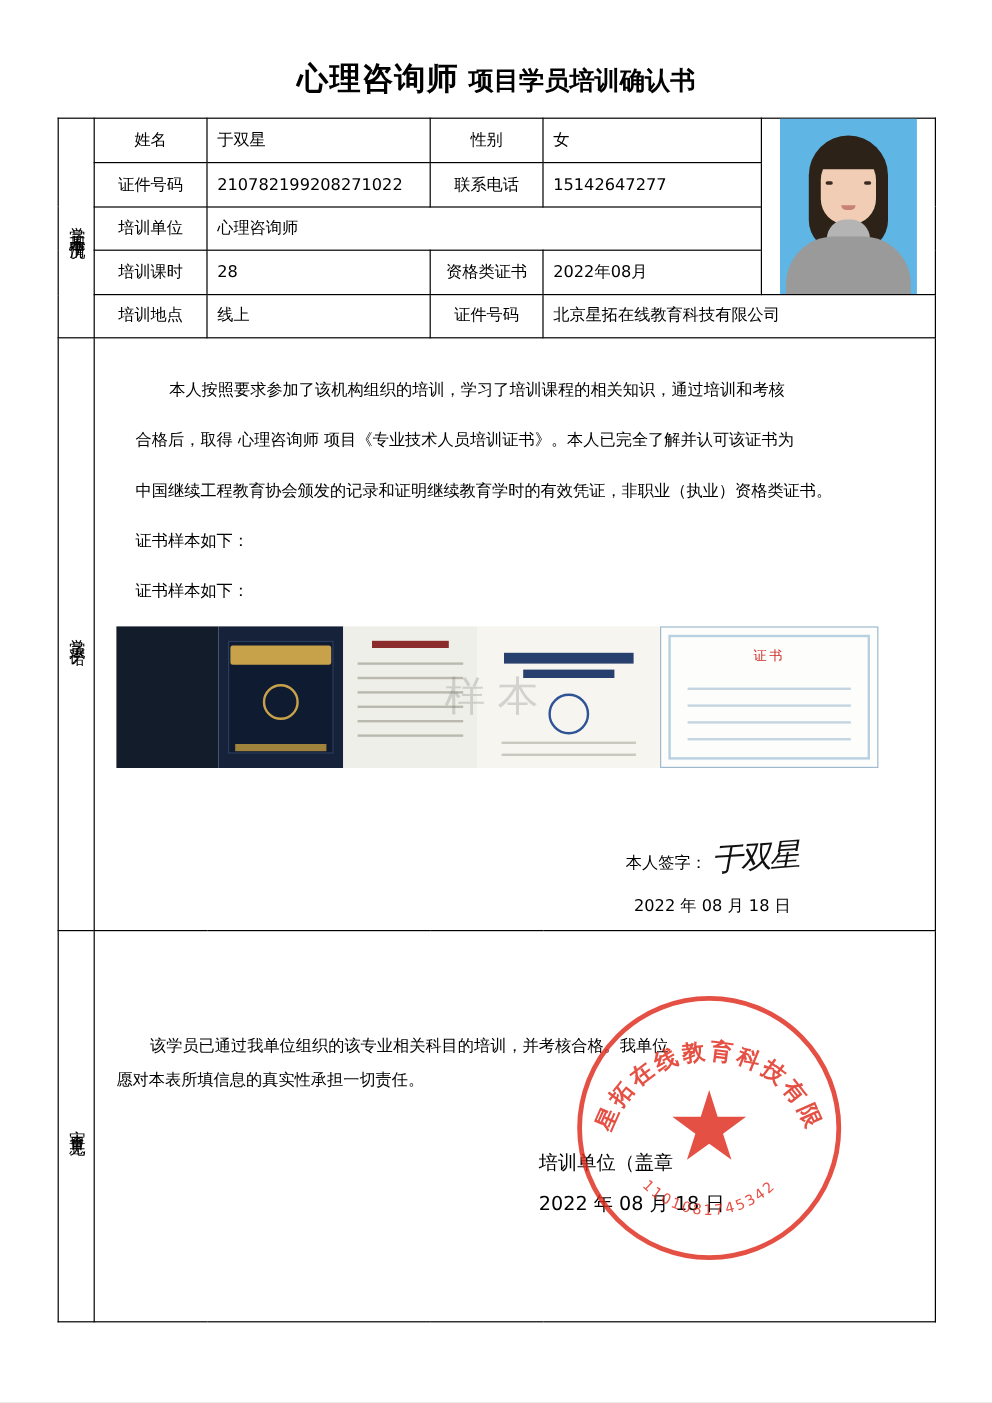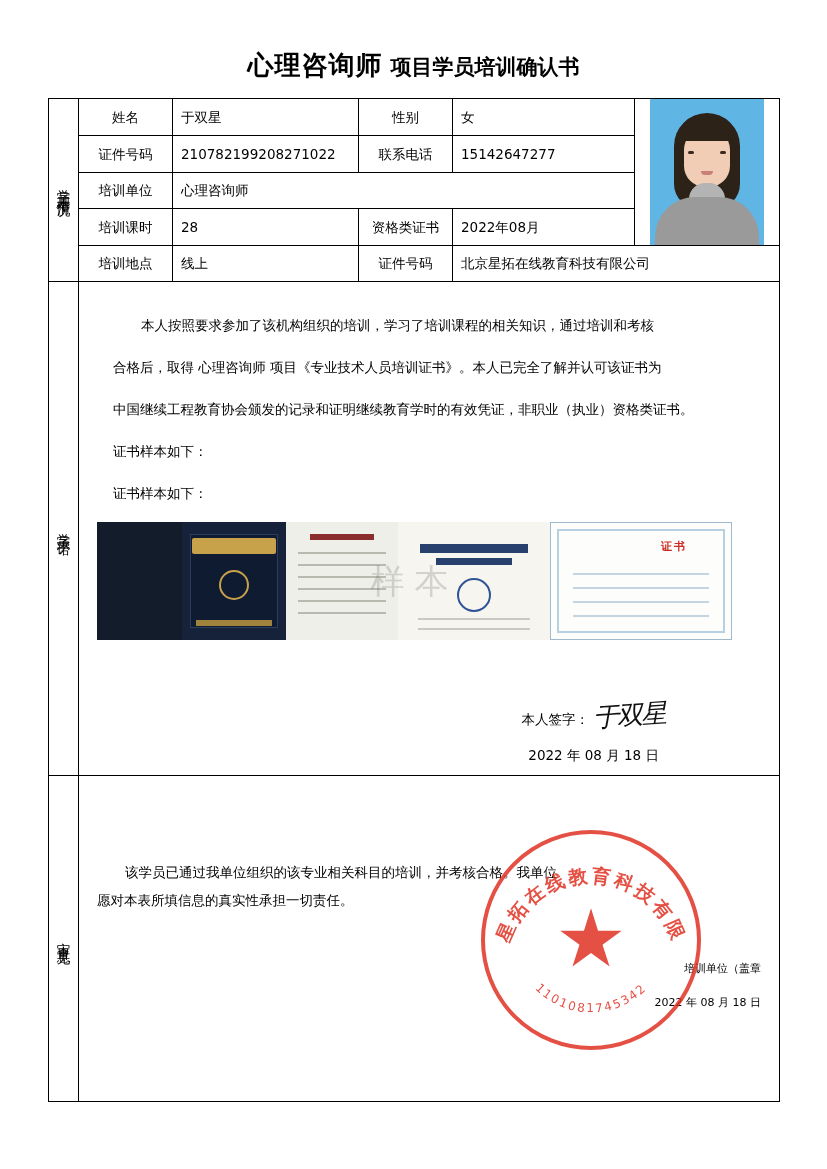--- a/index.html
+++ b/index.html
@@ -211,21 +211,21 @@
     position:absolute; left:50%; transform:translateX(-50%); top:56px;
     width:30px; height:30px; border-radius:50%; border:2px solid #2f5496;
   }
   .cert-d .lnx { position:absolute; left:20px; right:20px; height:2px; background:#c9c9c0;}
   .cert-e { width: 182px; background: #fdfdfb; border: 1px solid #9fb9cf; box-sizing: border-box; }
   .cert-e .frame {
     position:absolute; inset:6px; border:2px solid #b7d0e2;
   }
   .cert-e .redtitle {
     position:absolute; left:50%; transform:translateX(-50%); top:16px;
-    font-size:11px; color:#cc2a22; font-weight:bold; letter-spacing:2px;margin-left:33px;
+    font-size:11px; color:#cc2a22; font-weight:normal; letter-spacing:2px;
   }
   .cert-e .l { position:absolute; left:22px; right:22px; height:2px; background:#c4d4e0;}
   .wm {
     position: absolute;
     left: 0; top: 0; width: 635px; height: 118px;
     display: flex; align-items: center; justify-content: center;
     font-size: 34px; color: rgba(120,120,120,.28);
     letter-spacing: 10px;
     pointer-events: none;
   }
@@ -261,23 +261,23 @@
   
   .review-cell {
     padding: 20px 18px !important;
     vertical-align: top;
     height: 285px;
     position: relative;
   }
   .rtext { font-size: 13.5px; line-height: 28px; }
   .runit {
     margin-top: 38px;
-    text-align: right;
+    text-align: left;
     padding-left: 352px;
-    font-size: 11px;
+    font-size: 16px;
     line-height: 34px;
     position: relative;
     z-index: 1;
   }
 
   
   .stamp {
     position: absolute;
     right: 78px;
     top: 54px;

